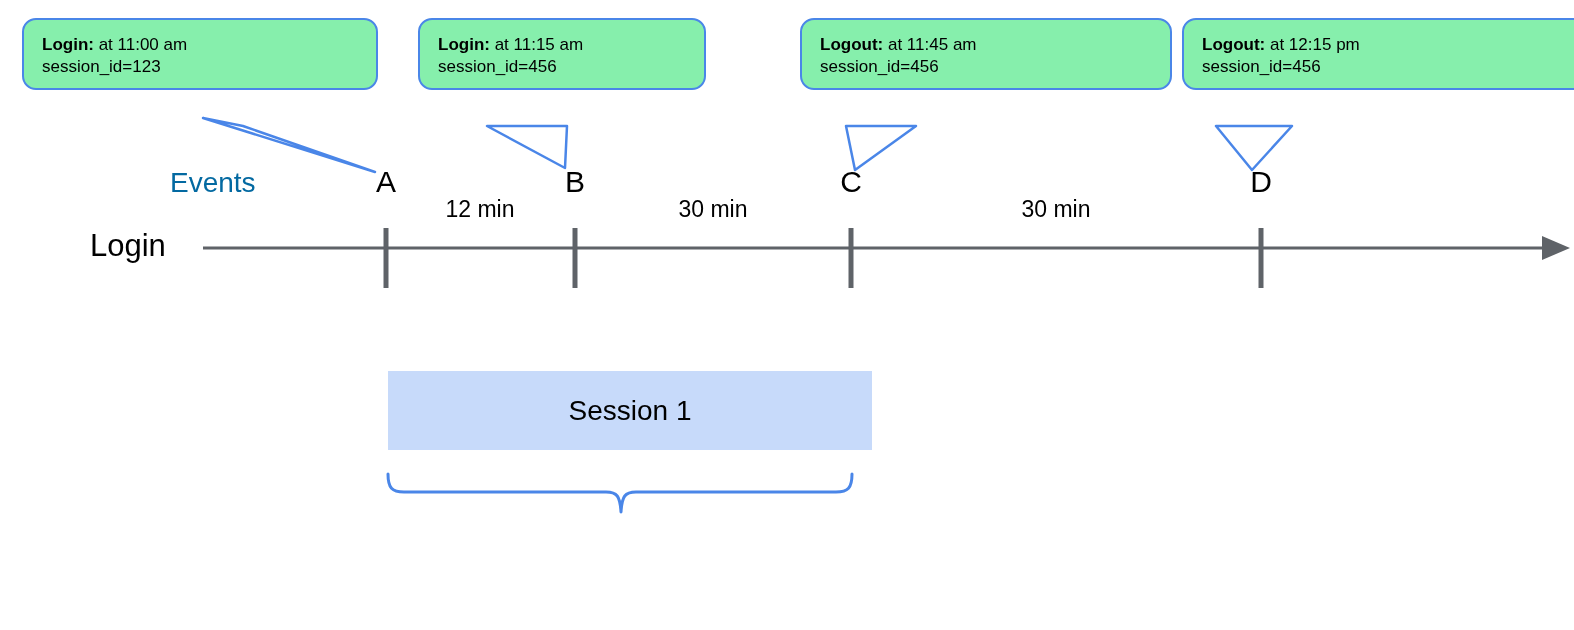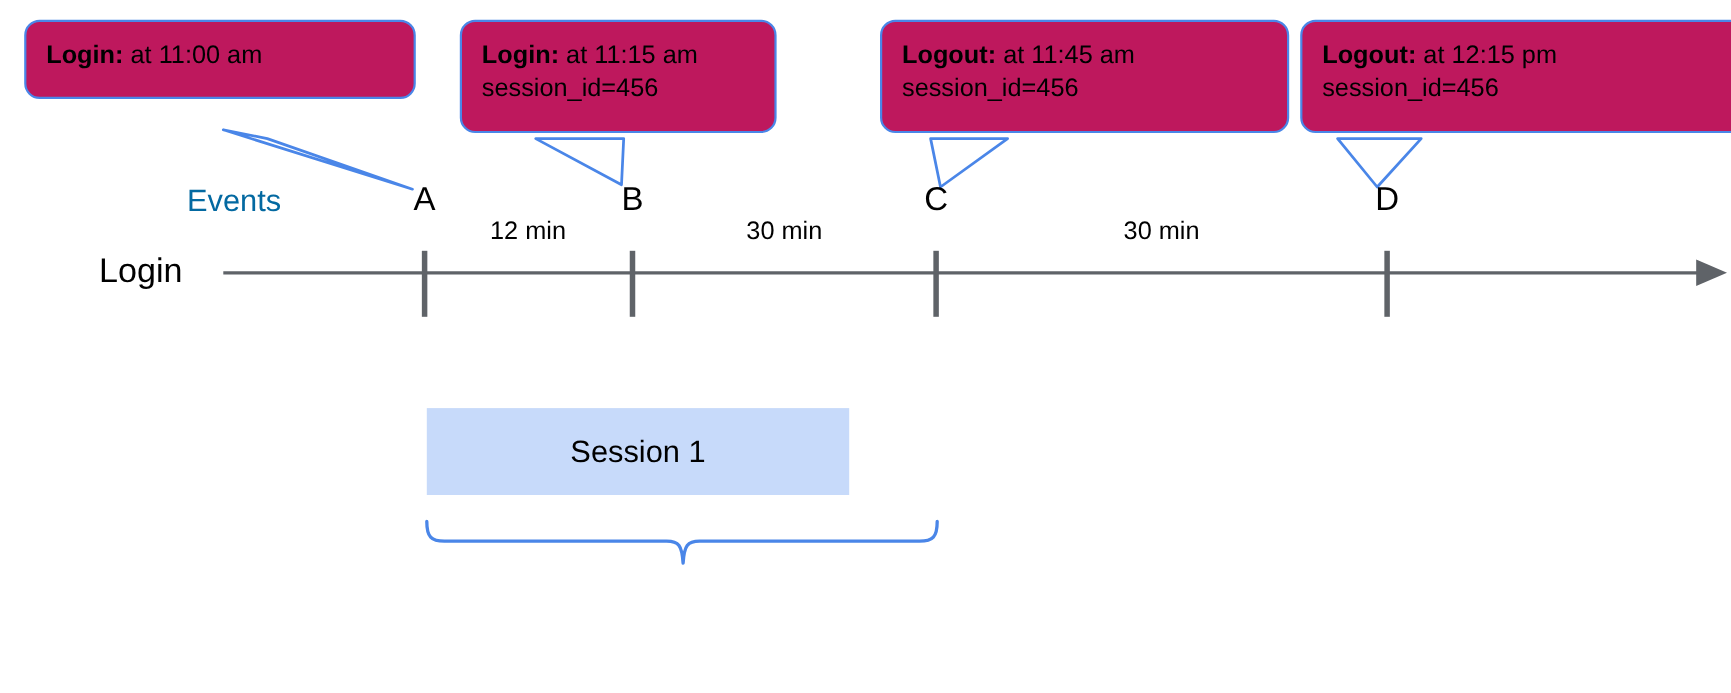--- a/index.html
+++ b/index.html
@@ -24,23 +24,23 @@
     top: 0;
     width: 1574px;
     height: 630px;
     pointer-events: none;
   }
   .callout {
     position: absolute;
     box-sizing: border-box;
     border: 2px solid #4a86e8;
     border-radius: 14px;
-    background: #be185d;
-    padding: 14px 18px 24px 18px;
-    font-size: 23px;
+    background: #86efac;
+    padding: 14px 18px 9px 18px;
+    font-size: 17px;
     line-height: 1.32;
     color: #000000;
     white-space: nowrap;
   }
   .callout .ev-type {
     font-weight: bold;
   }
   .callout .line2 {
     display: block;
   }
@@ -114,20 +114,21 @@
              C 388 488, 392 492, 404 492
              L 606 492
              C 617 492, 620 496, 621 512
              C 622 496, 625 492, 636 492
              L 836 492
              C 848 492, 852 488, 852 474" fill="none" stroke="#4a86e8" stroke-width="3" stroke-linecap="round" stroke-linejoin="round"></path>
   </svg>
 
   <div class="callout" style="left:22px; top:18px; width:356px;">
     <span class="ev-type">Login:</span><span> at 11:00 am</span>
+    <span class="line2">session_id=123</span>
   </div>
 
   <div class="callout" style="left:418px; top:18px; width:288px;">
     <span class="ev-type">Login:</span><span> at 11:15 am</span>
     <span class="line2">session_id=456</span>
   </div>
 
   <div class="callout" style="left:800px; top:18px; width:372px;">
     <span class="ev-type">Logout:</span><span> at 11:45 am</span>
     <span class="line2">session_id=456</span>
@@ -144,18 +145,18 @@
 
   <div class="tick-letter" style="left:366px; top:165px; width:40px;">A</div>
   <div class="tick-letter" style="left:555px; top:165px; width:40px;">B</div>
   <div class="tick-letter" style="left:831px; top:165px; width:40px;">C</div>
   <div class="tick-letter" style="left:1241px; top:165px; width:40px;">D</div>
 
   <div class="interval-label" style="left:420px; top:196px; width:120px;">12 min</div>
   <div class="interval-label" style="left:653px; top:196px; width:120px;">30 min</div>
   <div class="interval-label" style="left:996px; top:196px; width:120px;">30 min</div>
 
-  <div class="session-bar" style="left:388px; top:371px; width:384px; height:79px;">
+  <div class="session-bar" style="left:388px; top:371px; width:484px; height:79px;">
     <span>Session 1</span>
   </div>
 
 
 </div>
 
 </body></html>

